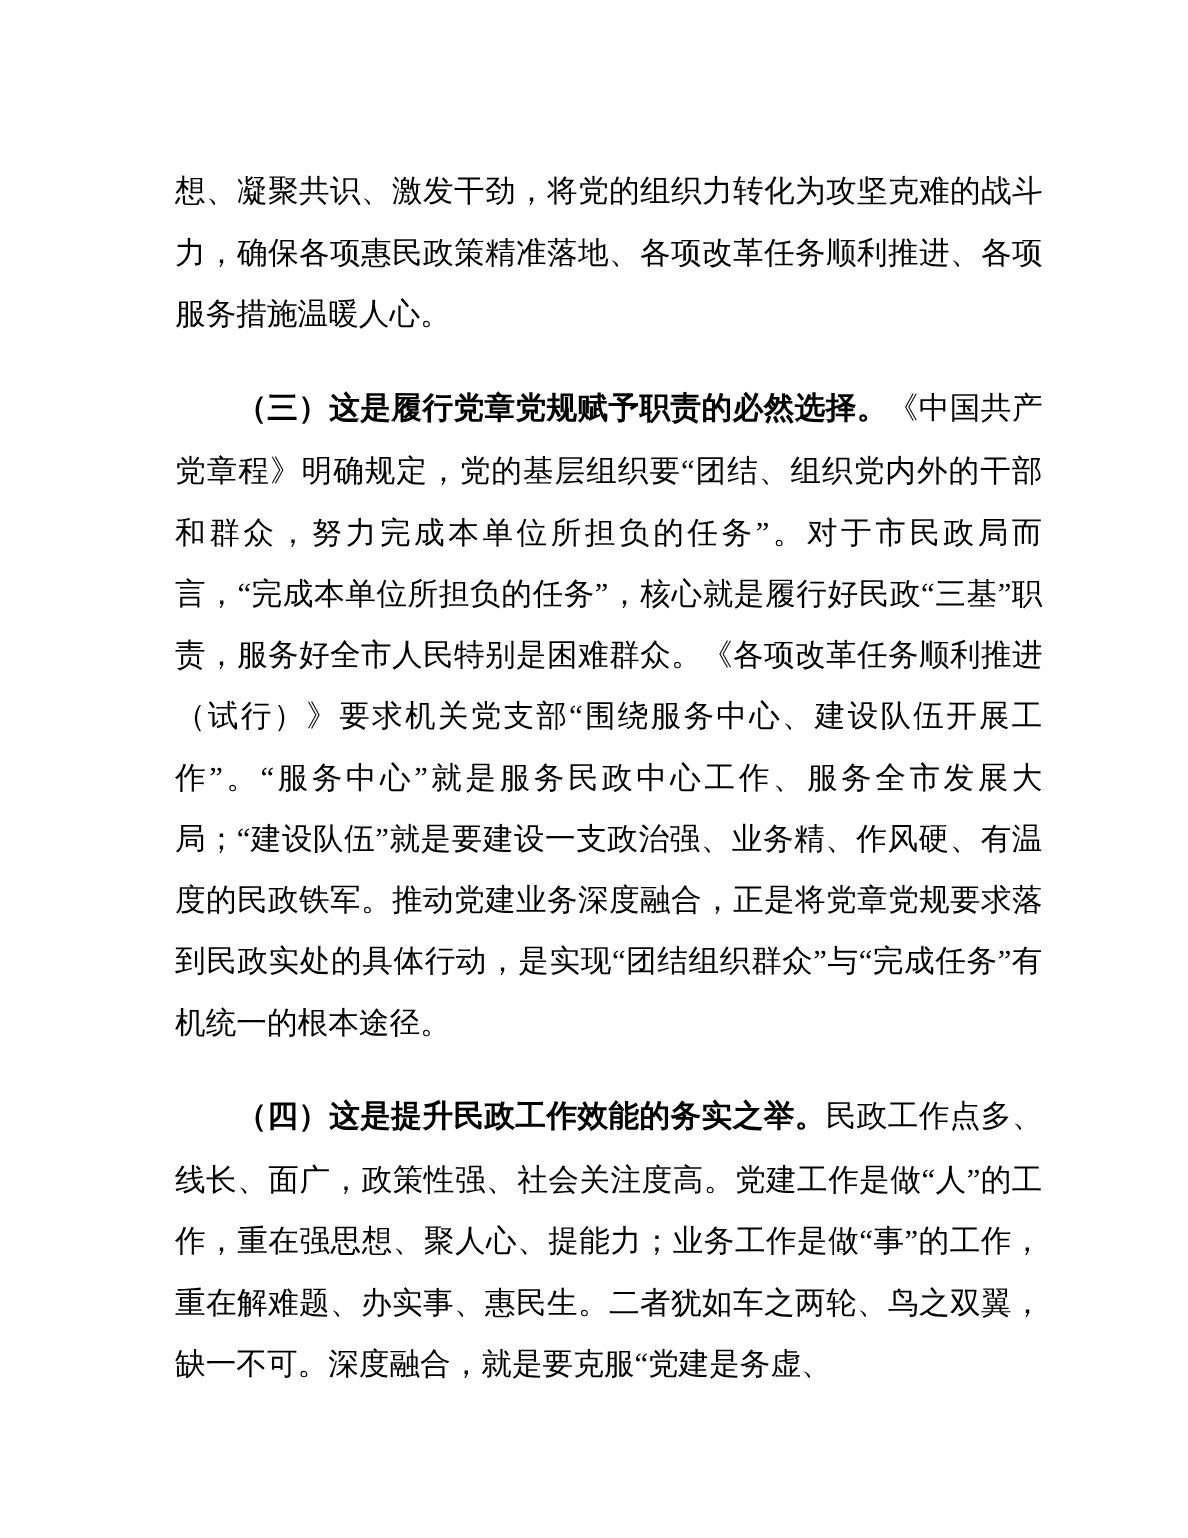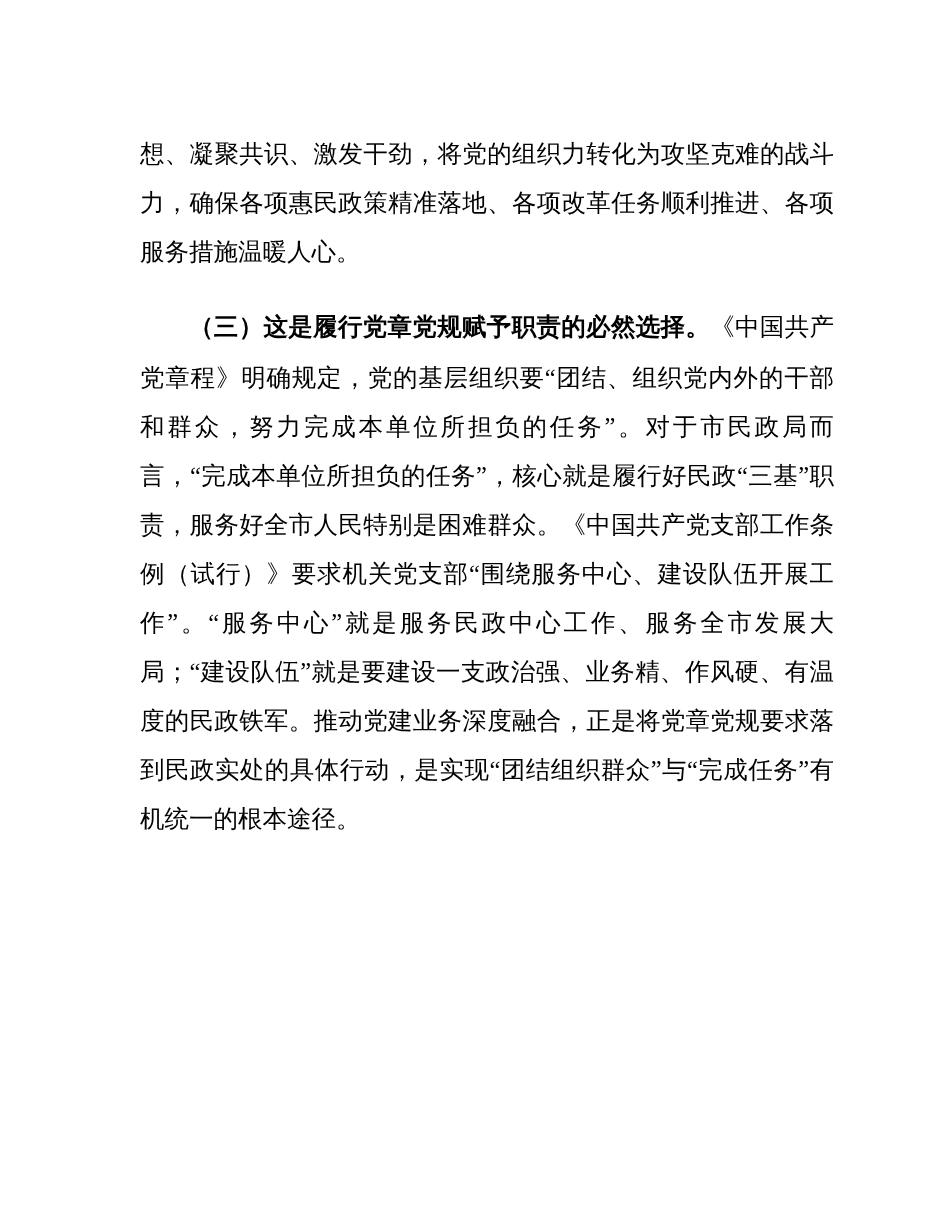--- a/index.html
+++ b/index.html
@@ -28,15 +28,16 @@
   }
   .para.continuation { text-indent: 0; }
   .lead { font-weight: 700; font-family: Liberation Mono, monospace; }
 </style>
 </head>
 <body>
 
 <div class="page">
   <p class="para continuation"><span>想、凝聚共识、激发干劲，将党的组织力转化为攻坚克难的战斗力，确保各项惠民政策精准落地、各项改革任务顺利推进、各项服务措施温暖人心。</span></p>
 
-  <p class="para"><span class="lead">（三）这是履行党章党规赋予职责的必然选择。</span><span>《中国共产党章程》明确规定，党的基层组织要“团结、组织党内外的干部和群众，努力完成本单位所担负的任务”。对于市民政局而言，“完成本单位所担负的任务”，核心就是履行好民政“三基”职责，服务好全市人民特别是困难群众。《中国共产党支部工作条例（试行）》要求机关党支部“围绕服务中心、建设队伍开展工作”。“服务中心”就是服务民政中心工作、服务全市发展大局；“建设队伍”就是要建设一支政治强、业务精、作风硬、有温度的民政铁军。推动党建业务深度融合，正是将党章党规要求落到民政实处的具体行动，是实现“团结组织群众”与“完成任务”有机统一的根本途径。</span></p>
+  <p class="para"><span class="lead">（三）这是履行党章党规赋予职责的必然选择。</span><span>《中国共产党章程》明确规定，党的基层组织要“团结、组织党内外的干部和群众，努力完成本单位所担负的任务”。对于市民政局而言，“完成本单位所担负的任务”，核心就是履行好民政“三基”职责，服务好全市人民特别是困难群众。《各项改革任务顺利推进（试行）》要求机关党支部“围绕服务中心、建设队伍开展工作”。“服务中心”就是服务民政中心工作、服务全市发展大局；“建设队伍”就是要建设一支政治强、业务精、作风硬、有温度的民政铁军。推动党建业务深度融合，正是将党章党规要求落到民政实处的具体行动，是实现“团结组织群众”与“完成任务”有机统一的根本途径。</span></p>
 
+  <p class="para"><span class="lead">（四）这是提升民政工作效能的务实之举。</span><span>民政工作点多、线长、面广，政策性强、社会关注度高。党建工作是做“人”的工作，重在强思想、聚人心、提能力；业务工作是做“事”的工作，重在解难题、办实事、惠民生。二者犹如车之两轮、鸟之双翼，缺一不可。深度融合，就是要克服“党建是务虚、</span></p>
 </div>
 
 </body></html>

